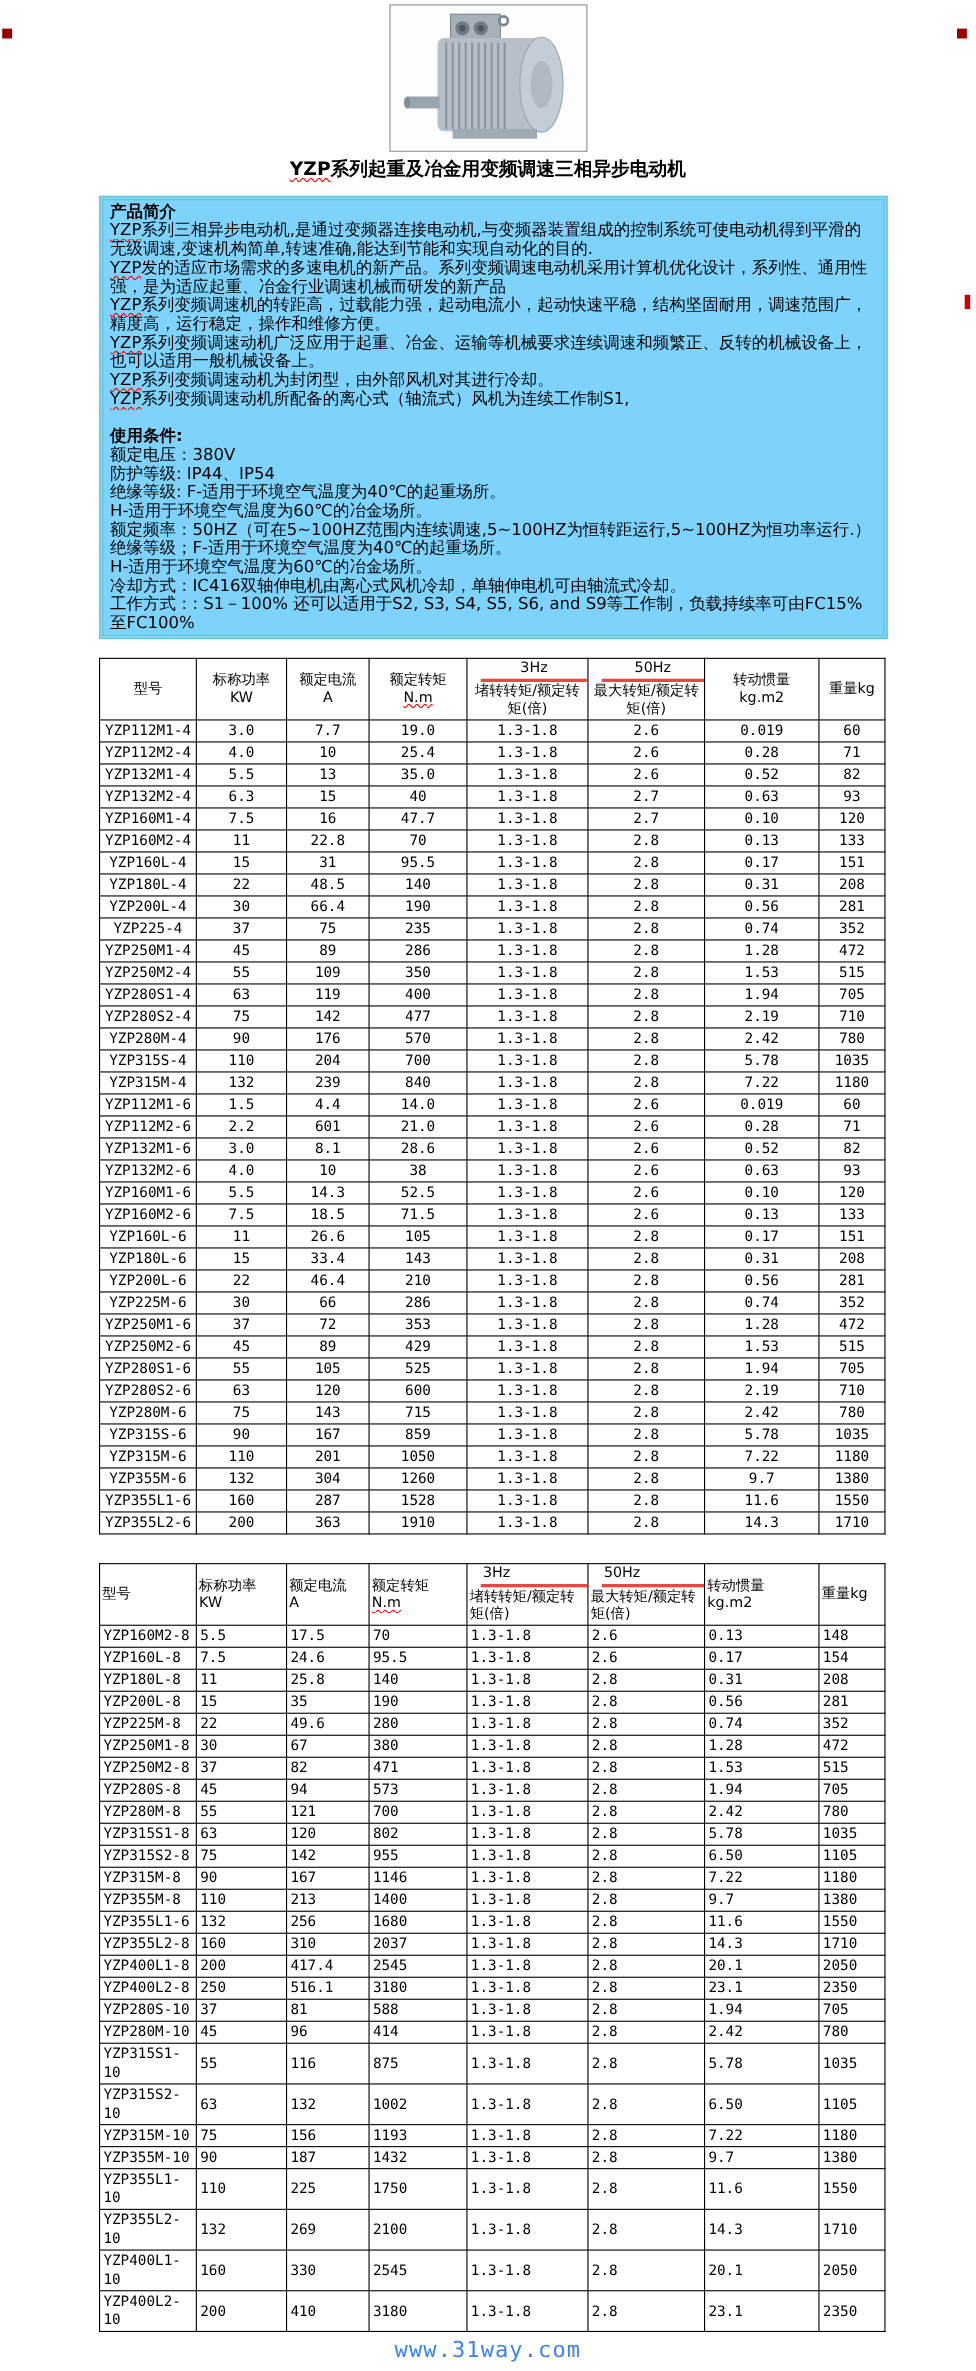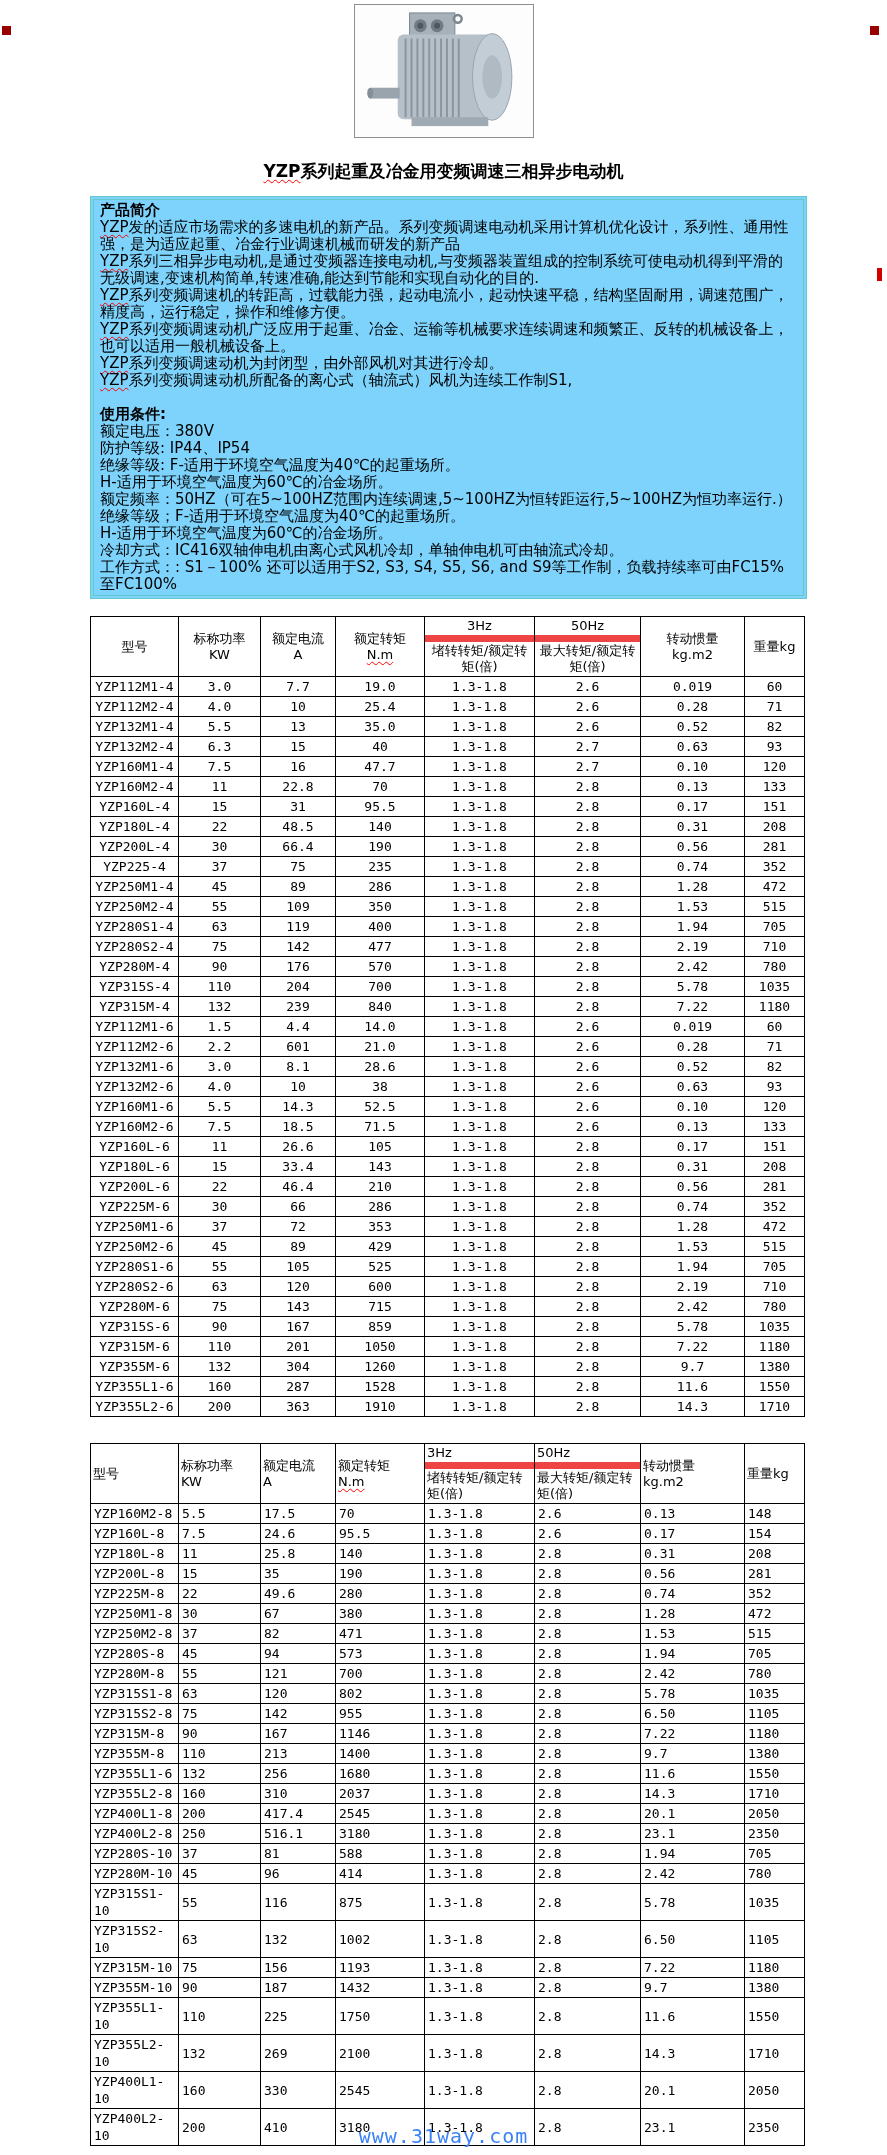--- a/index.html
+++ b/index.html
@@ -4,41 +4,41 @@
 <style>
   html,body{margin:0;padding:0;background:#ffffff;}
   .page{position:relative;width:887px;height:2155px;background:#ffffff;overflow:hidden;
         font-family:"DejaVu Sans",sans-serif;color:#000;}
   .corner-sq{position:absolute;top:26px;width:9px;height:9px;background:#990000;}
   .corner-sq.left{left:2px;}
   .corner-sq.right{right:8px;}
   .edge-tick{position:absolute;top:268px;right:5px;width:5px;height:13px;background:#d00000;}
   .figure{width:178px;height:132px;border:1px solid #8f8f8f;margin:4px auto 0 auto;
           display:flex;align-items:center;justify-content:center;background:#fdfdfd;}
-  .title{margin-top:22px;text-align:center;font-size:17px;font-weight:bold;}
+  .title{margin-top:4px;text-align:center;font-size:17px;font-weight:bold;}
   .intro-box{margin:13px 0 0 90px;width:697px;border:4px double #63c8c8;background:#7dd3fc;
              padding:2px 6px;font-size:15px;line-height:17px;}
   .intro-box .bold{font-weight:bold;}
   .intro-box p{margin:0;}
   .blank{height:17px;}
   .squig{text-decoration-line:underline;text-decoration-style:wavy;
          text-decoration-color:#ff0000;text-decoration-thickness:1px;text-underline-offset:2px;}
   table.spec{border-collapse:collapse;table-layout:fixed;margin-left:90px;width:714px;background:#fff;}
   #t1{margin-top:17px;}
   #t2{margin-top:26px;}
   .spec th,.spec td{border:1px solid #000;overflow:hidden;}
   .spec th{font-weight:normal;font-size:13px;line-height:16px;padding:2px 2px;
            font-family:"DejaVu Sans",sans-serif;vertical-align:middle;}
   .spec td{font-family:"DejaVu Sans Mono",monospace;font-size:13px;padding:0 2px;vertical-align:middle;}
   #t1 td{line-height:19px;}
   #t2 td{line-height:17px;padding:1px 3px;}
   .t-center th,.t-center td{text-align:center;}
   .t-left th,.t-left td{text-align:left;}
   th.split{padding:0;vertical-align:top;}
-  .split-top{border-bottom:7px solid #ef4444;padding:1px 2px;}
+  .split-top{border-bottom:3px solid #ef4444;padding:1px 2px;margin-left:12px;}
   .split-bot{padding:1px 2px;}
   .watermark{position:absolute;left:0;top:2124px;width:100%;text-align:center;color:#3b82f6;
              font-size:20px;letter-spacing:1px;font-family:"DejaVu Sans Mono",monospace;}
 </style>
 </head>
 <body>
 
 <div class="page">
 
   <div class="corner-sq left"></div>
@@ -61,22 +61,22 @@
       <ellipse cx="10" cy="85.5" rx="3" ry="5.5" fill="#848e97"></ellipse>
       <rect x="52" y="110" width="78" height="9" fill="#a0aab3"></rect>
     </svg>
   </div>
 
   <div class="title"><span class="squig">YZP</span>系列起重及冶金用变频调速三相异步电动机</div>
 
   <div class="intro-box">
     <div class="bold">产品简介</div>
     <div>
+        <p><span class="squig">YZP</span>系列三相异步电动机,是通过变频器连接电动机,与变频器装置组成的控制系统可使电动机得到平滑的无级调速,变速机构简单,转速准确,能达到节能和实现自动化的目的.</p>
         <p><span class="squig">YZP</span>发的适应市场需求的多速电机的新产品。系列变频调速电动机采用计算机优化设计，系列性、通用性强，是为适应起重、冶金行业调速机械而研发的新产品</p>
-        <p><span class="squig">YZP</span>系列三相异步电动机,是通过变频器连接电动机,与变频器装置组成的控制系统可使电动机得到平滑的无级调速,变速机构简单,转速准确,能达到节能和实现自动化的目的.</p>
         <p><span class="squig">YZP</span>系列变频调速机的转距高，过载能力强，起动电流小，起动快速平稳，结构坚固耐用，调速范围广，精度高，运行稳定，操作和维修方便。</p>
         <p><span class="squig">YZP</span>系列变频调速动机广泛应用于起重、冶金、运输等机械要求连续调速和频繁正、反转的机械设备上，也可以适用一般机械设备上。</p>
         <p><span class="squig">YZP</span>系列变频调速动机为封闭型，由外部风机对其进行冷却。</p>
         <p><span class="squig">YZP</span>系列变频调速动机所配备的离心式（轴流式）风机为连续工作制S1,</p>
       </div>
     <div class="blank"></div>
     <div class="bold">使用条件:</div>
     <div>
         <p>额定电压：380V</p>
         <p>防护等级: IP44、IP54</p>

